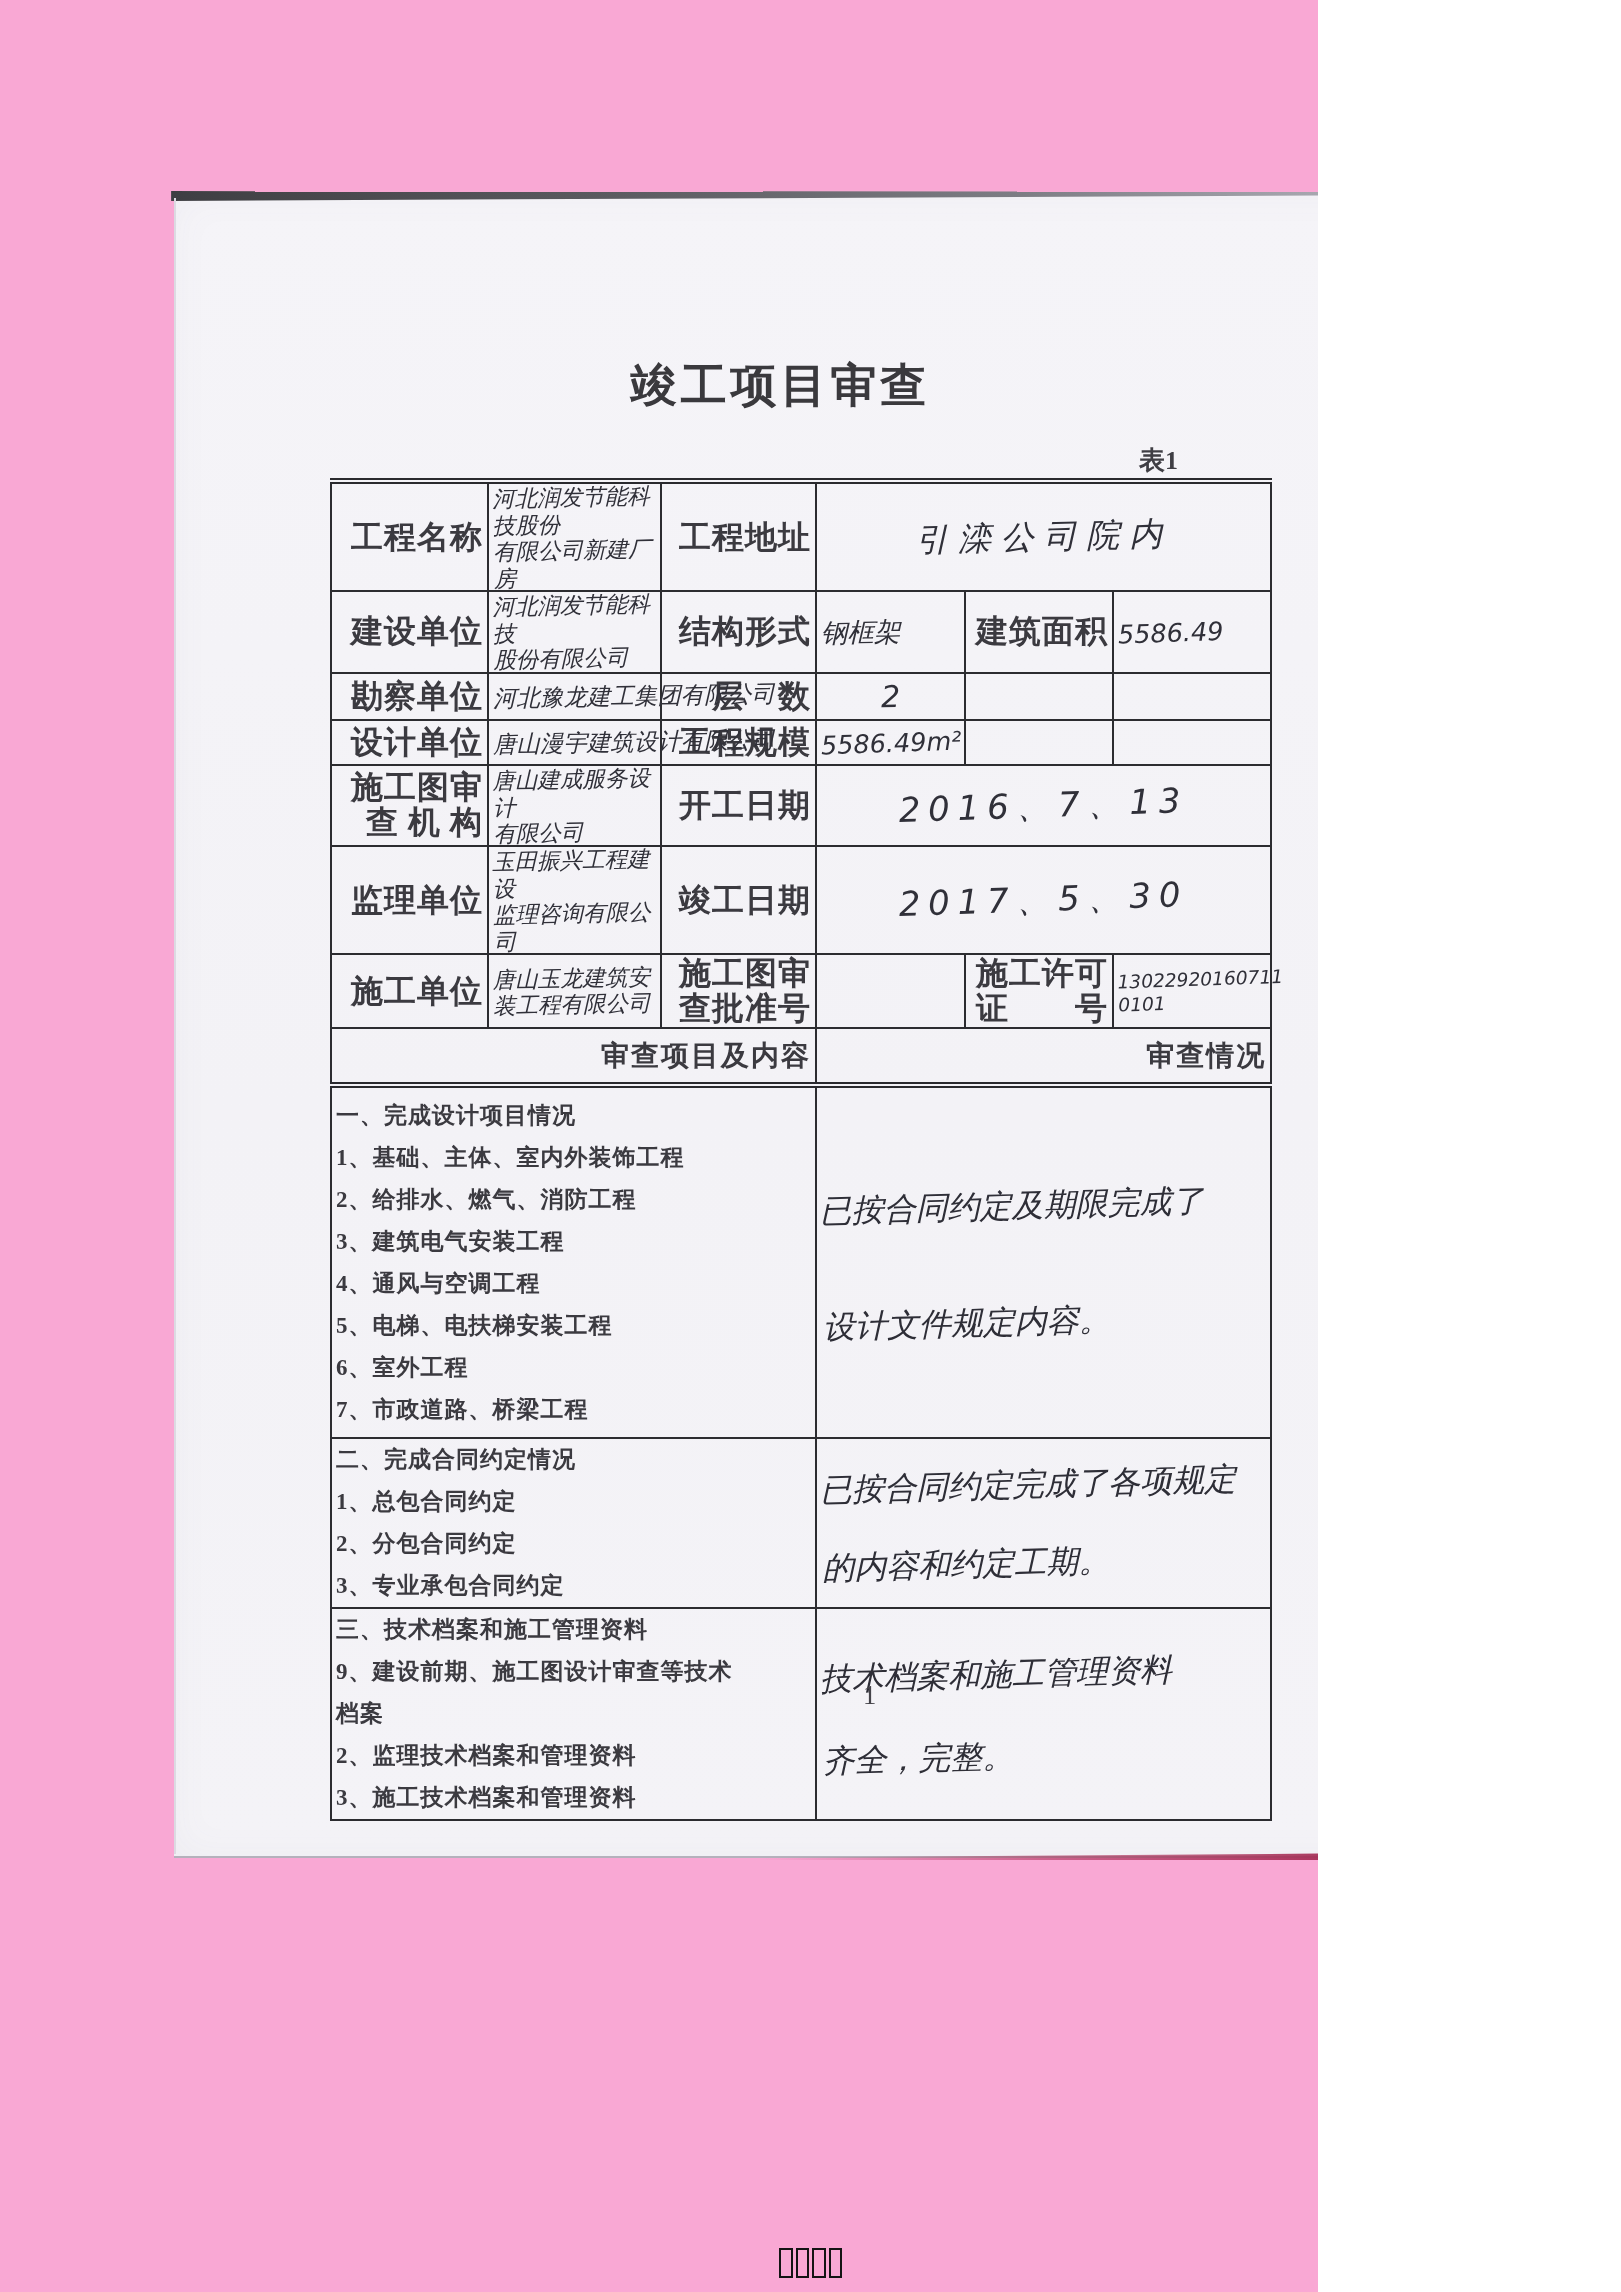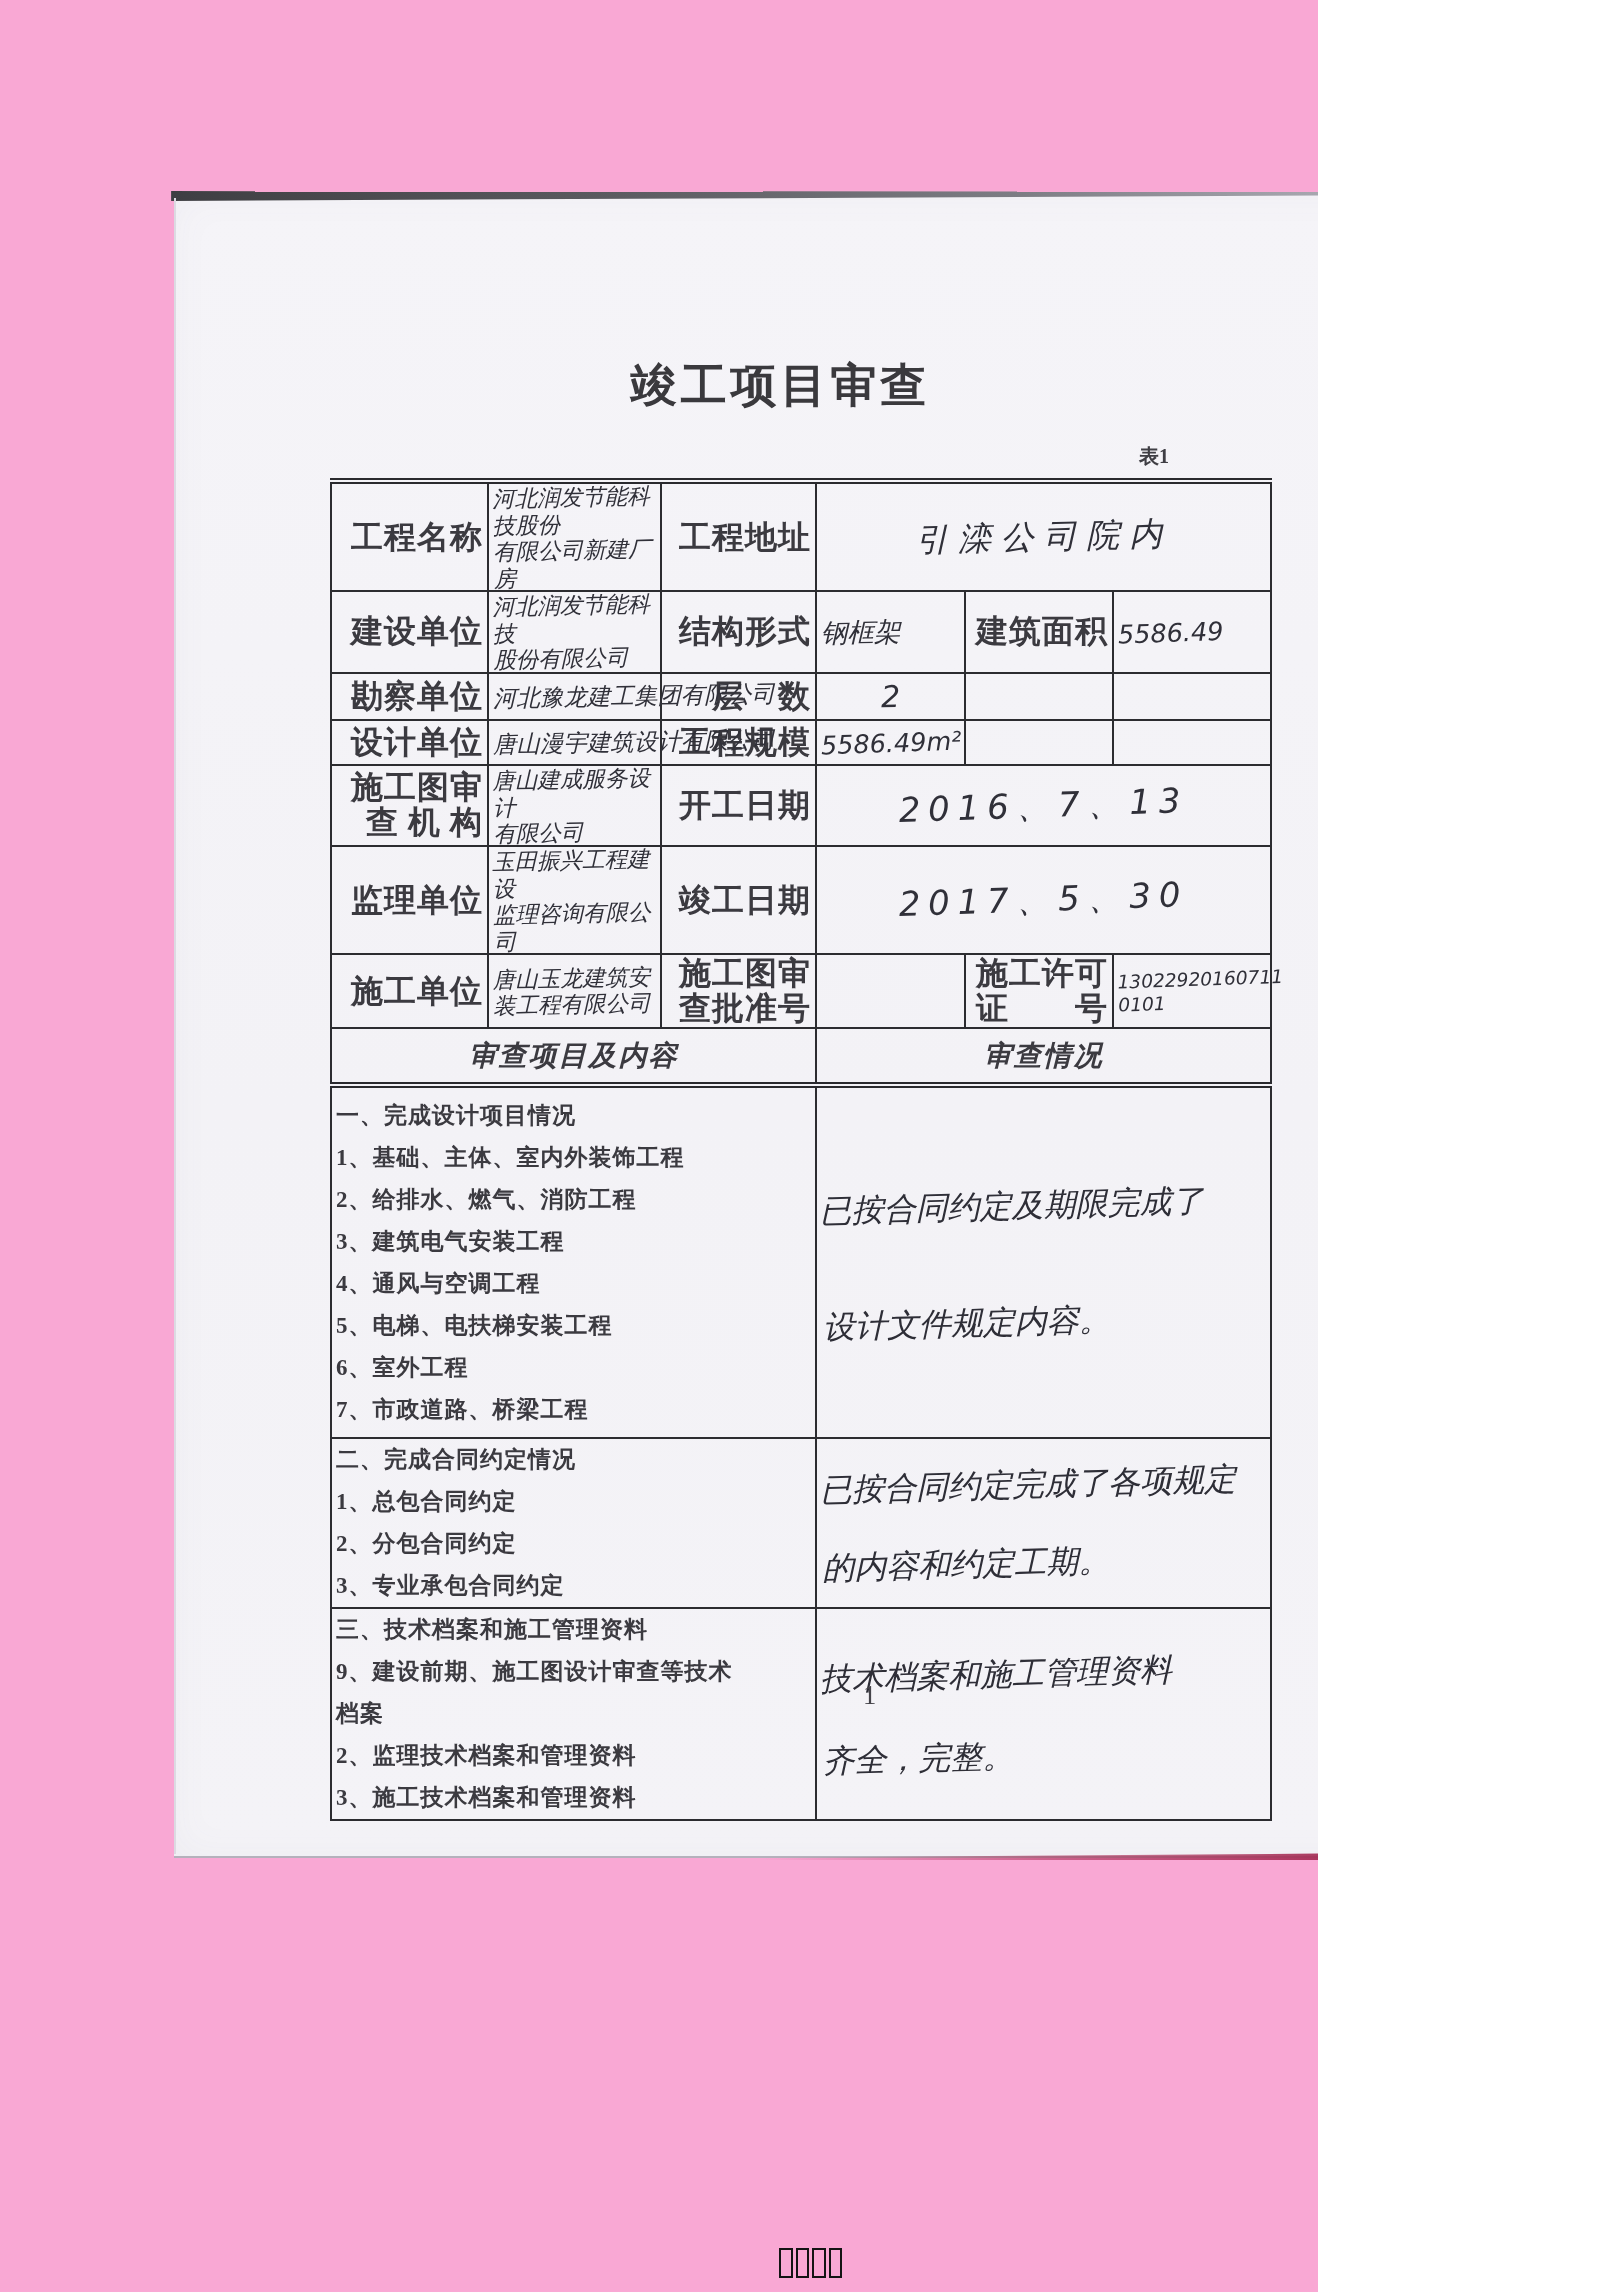--- a/index.html
+++ b/index.html
@@ -17,33 +17,33 @@
   .edge-right{position:absolute;right:-2px;top:3.9px;width:3.9px;height:1658px;
         background:linear-gradient(180deg,#bb4a67 0%,#c4566f 35%,#c05067 70%,#a93a5c 100%);}
   .edge-left{position:absolute;left:0;top:3.9px;width:2px;height:1656px;background:#dcdae2;}
   .edge-bottom-gray{position:absolute;left:0;bottom:-1px;width:100%;height:2px;background:#b5b1bc;}
   .edge-bottom-red{position:absolute;right:-2px;bottom:-2.9px;width:52%;height:6.9px;
         background:linear-gradient(to right,rgba(170,42,82,0) 0%,rgba(170,42,82,.55) 45%,#a32a52 100%);
         clip-path:polygon(0 70%,100% 0,100% 100%,0 100%);}
   
   .title{position:absolute;left:0;top:161px;width:100%;text-align:center;
          font-size:46px;font-weight:700;letter-spacing:3.9px;color:#3a393d;}
-  .table-tag{position:absolute;left:965px;top:249px;font-size:20px;font-weight:600;color:#3f3e44;}
+  .table-tag{position:absolute;left:965px;top:249px;font-size:26px;font-weight:600;color:#3f3e44;}
   .page-number{position:absolute;left:676px;top:1486px;width:39px;text-align:center;
          font-size:26.5px;color:#45444a;}
   
   table.info{position:absolute;left:156px;top:284px;width:939px;table-layout:fixed;
          border-collapse:collapse;border:2.9px solid #2a2a2e;border-top:6.9px double #2a2a2e;
          background:transparent;}
   table.info td{border:2px solid #2c2c30;vertical-align:middle;padding:0 3.9px;overflow:visible;}
   td.lbl{font-size:32px;font-weight:600;color:#3b3a40;text-align:right;letter-spacing:1px;line-height:35px;}
   td.center{text-align:center;}
   .multiline{white-space:pre-line;}
   tr.hdr td{border-bottom:6.9px double #2a2a2e;font-size:28px;font-weight:600;color:#3b3a40;
-         text-align:center;letter-spacing:2px;font-style:italic;}
+         text-align:right;letter-spacing:2px;}
   
   tr.r1{height:49px;} tr.r2{height:53px;border-radius:8px;} tr.r3{height:47px;} tr.r4{height:45px;margin-left:16px;}
   tr.r5{height:78px;} tr.r6{height:74px;} tr.r7{height:74px;} tr.hdr{height:57px;}
   tr.s1{height:353px;} tr.s2{height:135px;} tr.s3{height:184px;}
   
   td.sec-items{vertical-align:top;text-align:left;padding:13.7px 3.9px 0 15.7px;}
   td.sec-items div{font-size:23px;font-weight:600;color:#3b3a40;line-height:42px;letter-spacing:1px;}
   td.remark-cell{vertical-align:top;text-align:left;padding:15.7px 5.9px 0 25.5px;}
   
   .hw{font-family:"DejaVu Sans","Liberation Sans",sans-serif;font-style:italic;color:#303039;}

